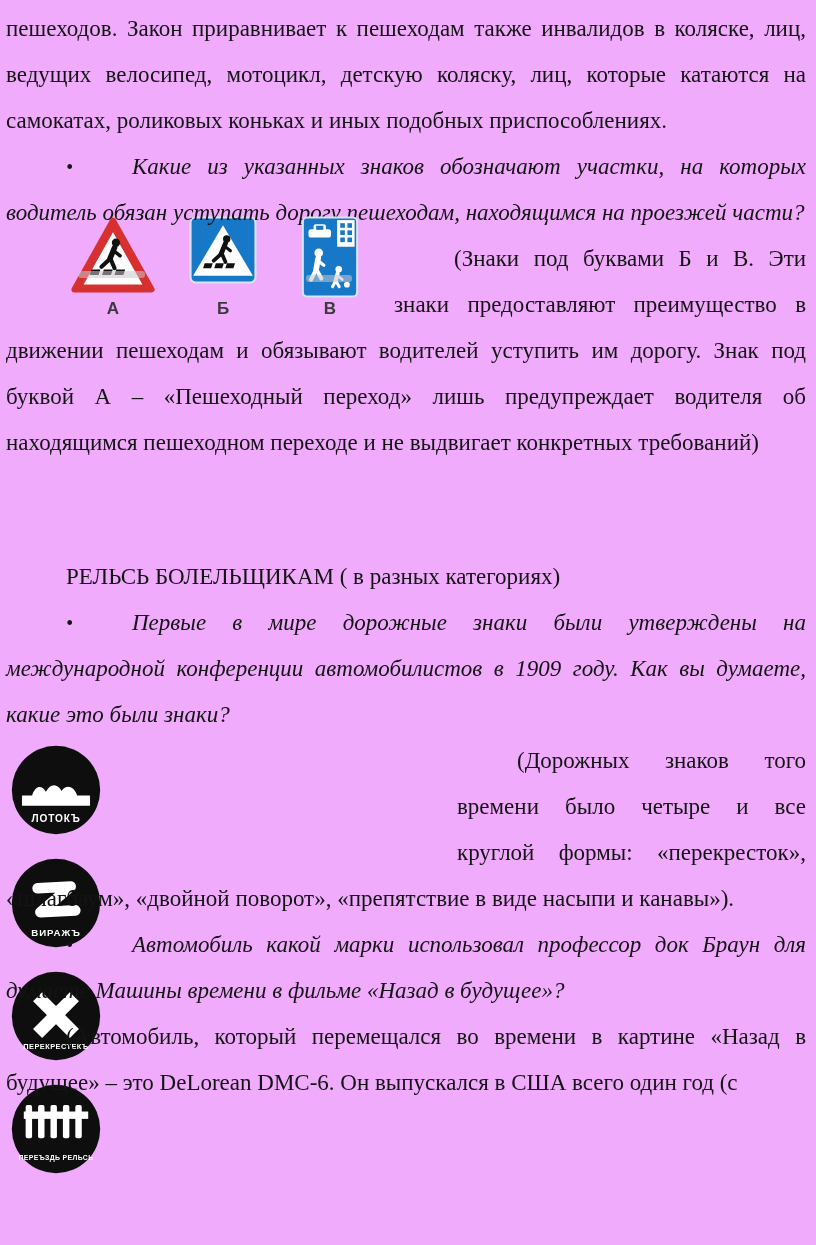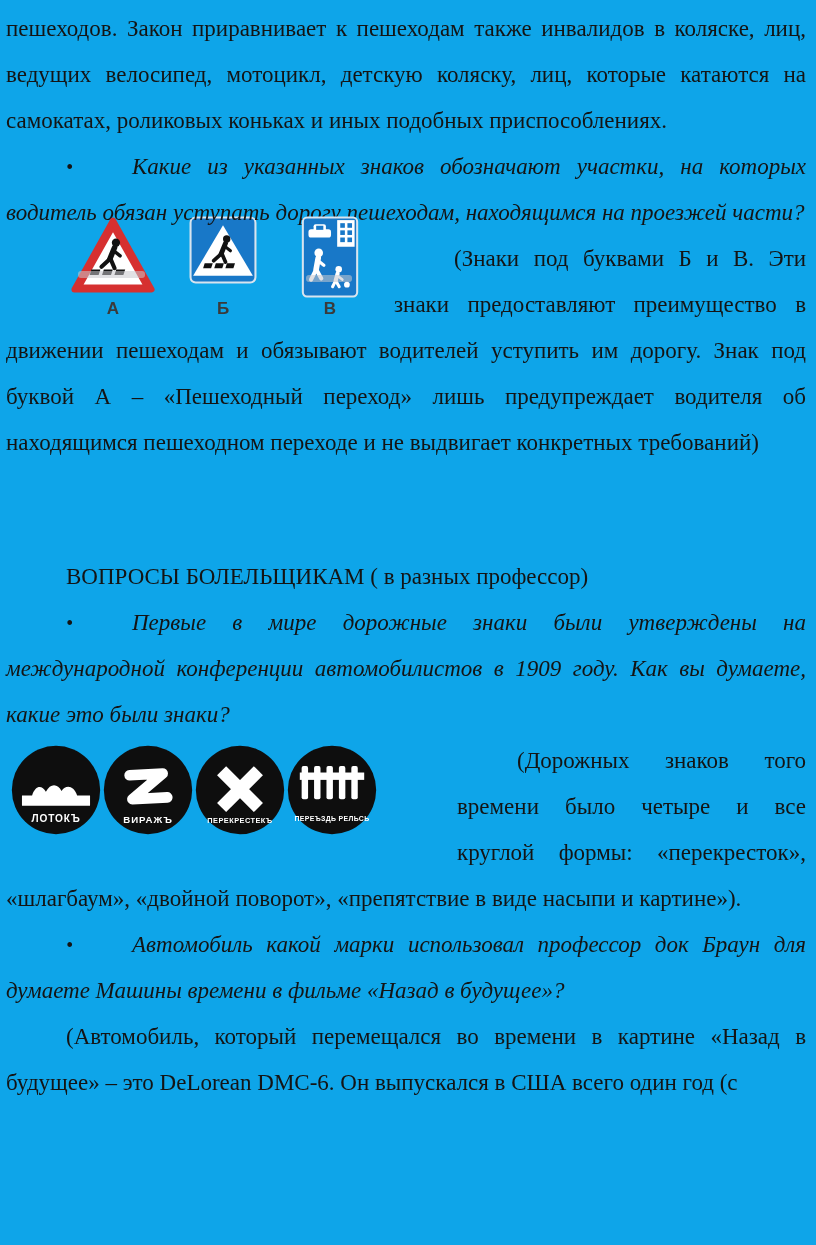--- a/index.html
+++ b/index.html
@@ -1,19 +1,19 @@
 <!DOCTYPE html>
 <html lang="ru"><head>
 <meta charset="utf-8">
 <style>
   html,body{margin:0;padding:0;background:#ffffff;}
   .page{
     position:relative;
     width:816px;height:1245px;
-    background:#0ea5e9;
+    background:#f0abfc;
     overflow:hidden;
     padding:6px 10px 0 6px;
     box-sizing:border-box;
     font-family:"Liberation Serif","DejaVu Serif",serif;
     font-size:23px;
     line-height:46px;
     color:#141414;
   }
   p{margin:0;}
   .justify{text-align:justify;}
@@ -42,20 +42,22 @@
     background:rgba(200,200,205,0.55);border-radius:3px;
   }
 
   
   .oldsigns-float{
     float:left;
     width:431px;
     margin:6px 16px 6px 4px;
     height:94px;
     display:flex;
+    gap:21px;
+    flex-direction:column;
   }
   .oldsign{width:92px;height:92px;}
 
   svg{display:block;}
   .hidden-defs{position:absolute;width:0;height:0;overflow:hidden;}
 </style>
 </head>
 <body>
 
 <svg class="hidden-defs" aria-hidden="true">
@@ -142,21 +144,21 @@
         </svg>
       </span>
       <div class="letter">В</div>
     </div>
   </div>
 
   <p class="justify indent">(Знаки под буквами Б и В. Эти знаки предоставляют преимущество в движении пешеходам и обязывают водителей уступить им дорогу. Знак под буквой А – «Пешеходный переход» лишь предупреждает водителя об находящимся пешеходном переходе и не выдвигает конкретных требований)</p>
 
   <div class="spacer"></div>
 
-  <p class="indent">ВОПРОСЫ БОЛЕЛЬЩИКАМ ( в разных профессор)</p>
+  <p class="indent">РЕЛЬСЬ БОЛЕЛЬЩИКАМ ( в разных категориях)</p>
 
   <p class="bullet-para"><span class="bullet">•</span><span>Первые в мире дорожные знаки были утверждены на международной конференции автомобилистов в 1909 году. Как вы думаете, какие это были знаки?</span></p>
 
   <div class="oldsigns-float">
     <span class="oldsign">
       <svg viewBox="0 0 100 100" width="92" height="92">
         <circle cx="50" cy="50" r="48" fill="#0e0e0e"></circle>
         <path d="M13 67 L13 56 L24 56 C28 44 35 45 39 52 C44 42 52 43 56 51 C61 44 69 45 73 56 L87 56 L87 67 Z" fill="#ffffff"></path>
         <text x="50" y="85" text-anchor="middle" fill="#ffffff" font-family="Liberation Sans, sans-serif" font-weight="bold" font-size="11" letter-spacing="1">ЛОТОКЪ</text>
       </svg>
@@ -187,19 +189,19 @@
           <rect x="30.5" y="24" width="7" height="36" rx="2"></rect>
           <rect x="44" y="24" width="7" height="36" rx="2"></rect>
           <rect x="57.5" y="24" width="7" height="36" rx="2"></rect>
           <rect x="71" y="24" width="7" height="36" rx="2"></rect>
         </g>
         <text x="50" y="84" text-anchor="middle" fill="#ffffff" font-family="Liberation Sans, sans-serif" font-weight="bold" font-size="7.5" letter-spacing="0.4">ПЕРЕЪЗДЬ РЕЛЬСЬ</text>
       </svg>
     </span>
   </div>
 
-  <p class="justify indent">(Дорожных знаков того времени было четыре и все круглой формы: «перекресток», «шлагбаум», «двойной поворот», «препятствие в виде насыпи и картине»).</p>
+  <p class="justify indent">(Дорожных знаков того времени было четыре и все круглой формы: «перекресток», «шлагбаум», «двойной поворот», «препятствие в виде насыпи и канавы»).</p>
 
   <p class="bullet-para"><span class="bullet">•</span><span>Автомобиль какой марки использовал профессор док Браун для думаете Машины времени в фильме «Назад в будущее»?</span></p>
 
   <p class="justify indent">(Автомобиль, который перемещался во времени в картине «Назад в будущее» – это DeLorean DMC-6. Он выпускался в США всего один год (с</p>
 
 </div>
 
 </body></html>

